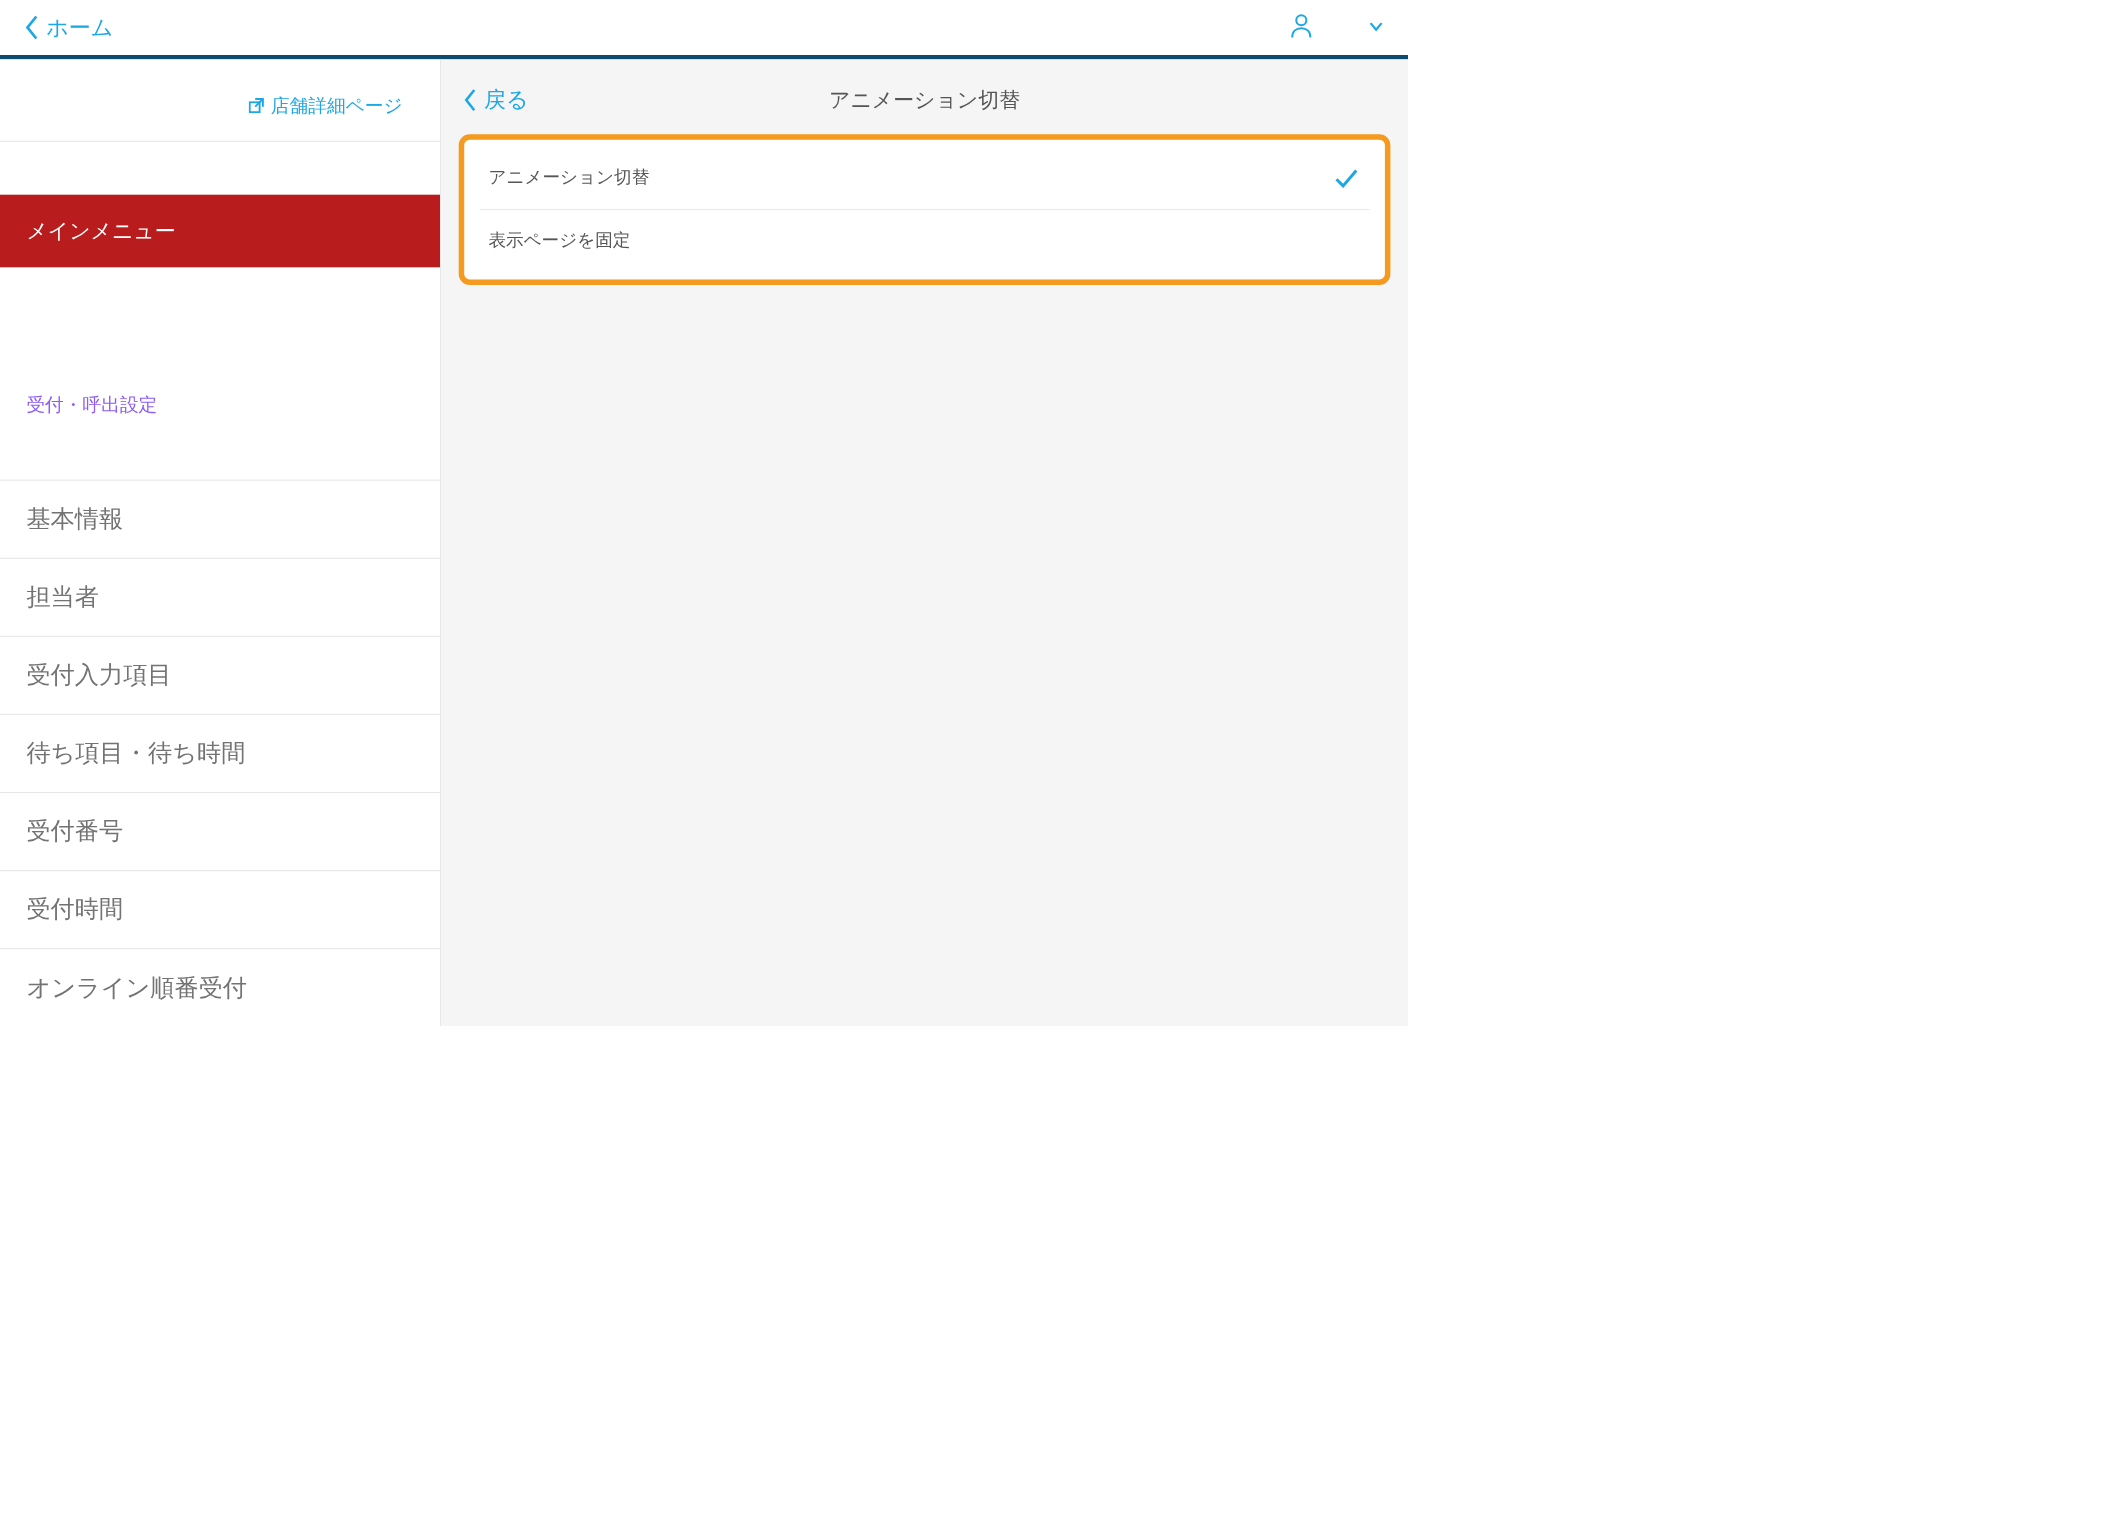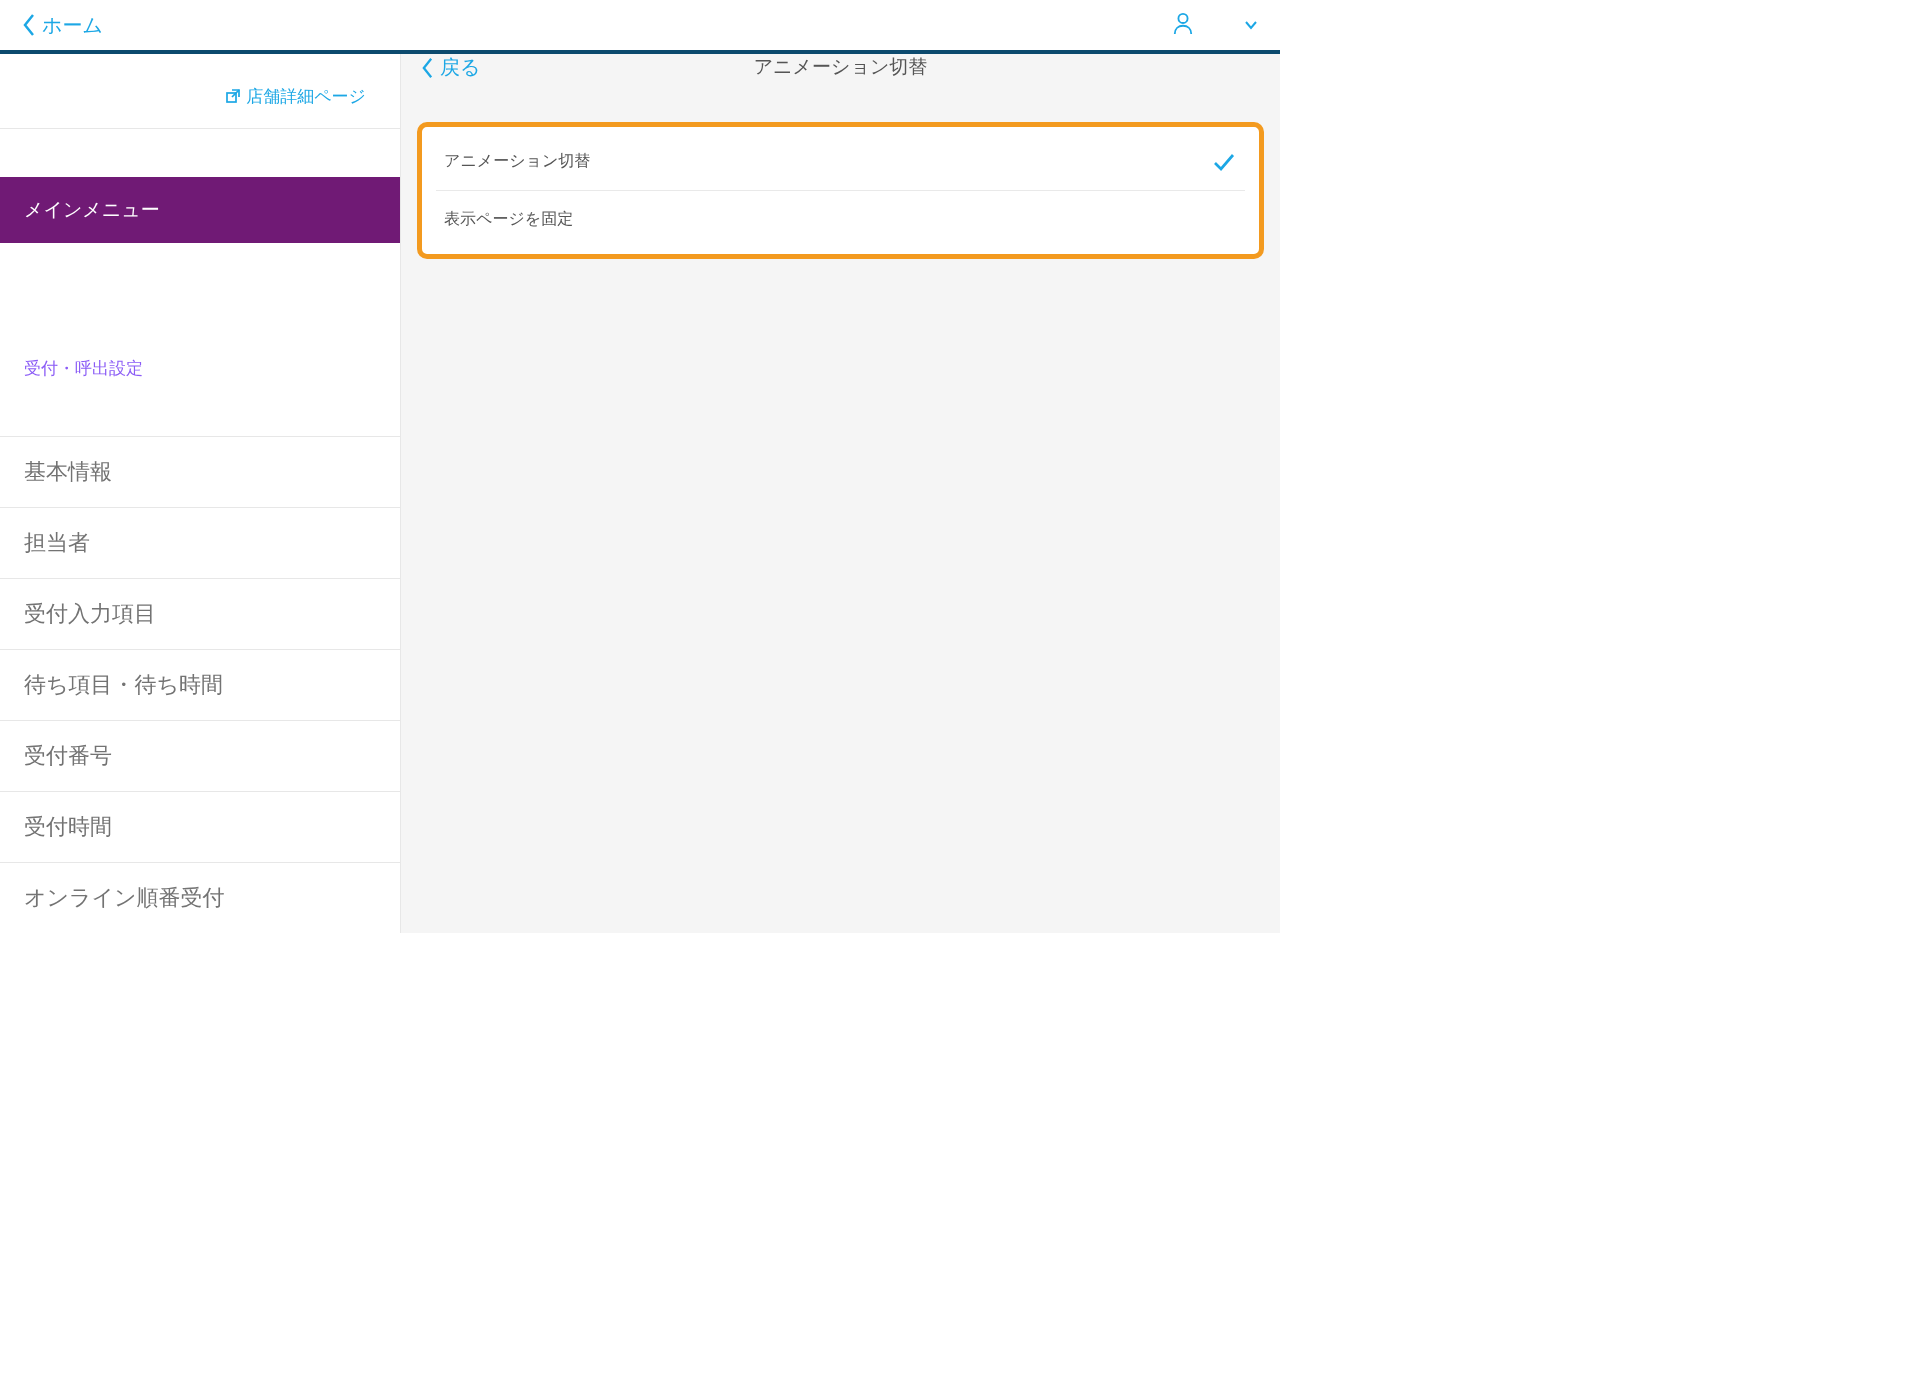--- a/index.html
+++ b/index.html
@@ -58,21 +58,21 @@
     font-size:17px;
     display:flex;
     align-items:center;
     gap:6px;
     cursor:pointer;
   }
   .ext-ico { width:14px; height:14px; }
   .ext-ico path, .ext-ico rect { fill:none; stroke:#1ca7e5; stroke-width:1.7; }
 
   .side-active {
-    background:#701a75;
+    background:#b91c1c;
     color:#fff;
     font-size:19px;
     padding:20px 24px;
   }
   .side-gap { height:46px; }
   .side-section-label {
     font-size:17px;
     color:#8b5cf6;
     padding:0 24px 8px 24px;
   }
@@ -88,21 +88,21 @@
   
   .main {
     flex:1;
     background:#f5f5f5;
     display:flex;
     flex-direction:column;
   }
   .subheader {
     height:50px;
     display:flex;
-    align-items:flex-start;
+    align-items:flex-end;
     position:relative;
     padding:0 20px;
   }
   .back-btn {
     display:flex; align-items:center;
     color:#1ca7e5; font-size:20px;
     cursor:pointer;
   }
   .sub-title {
     position:absolute;

